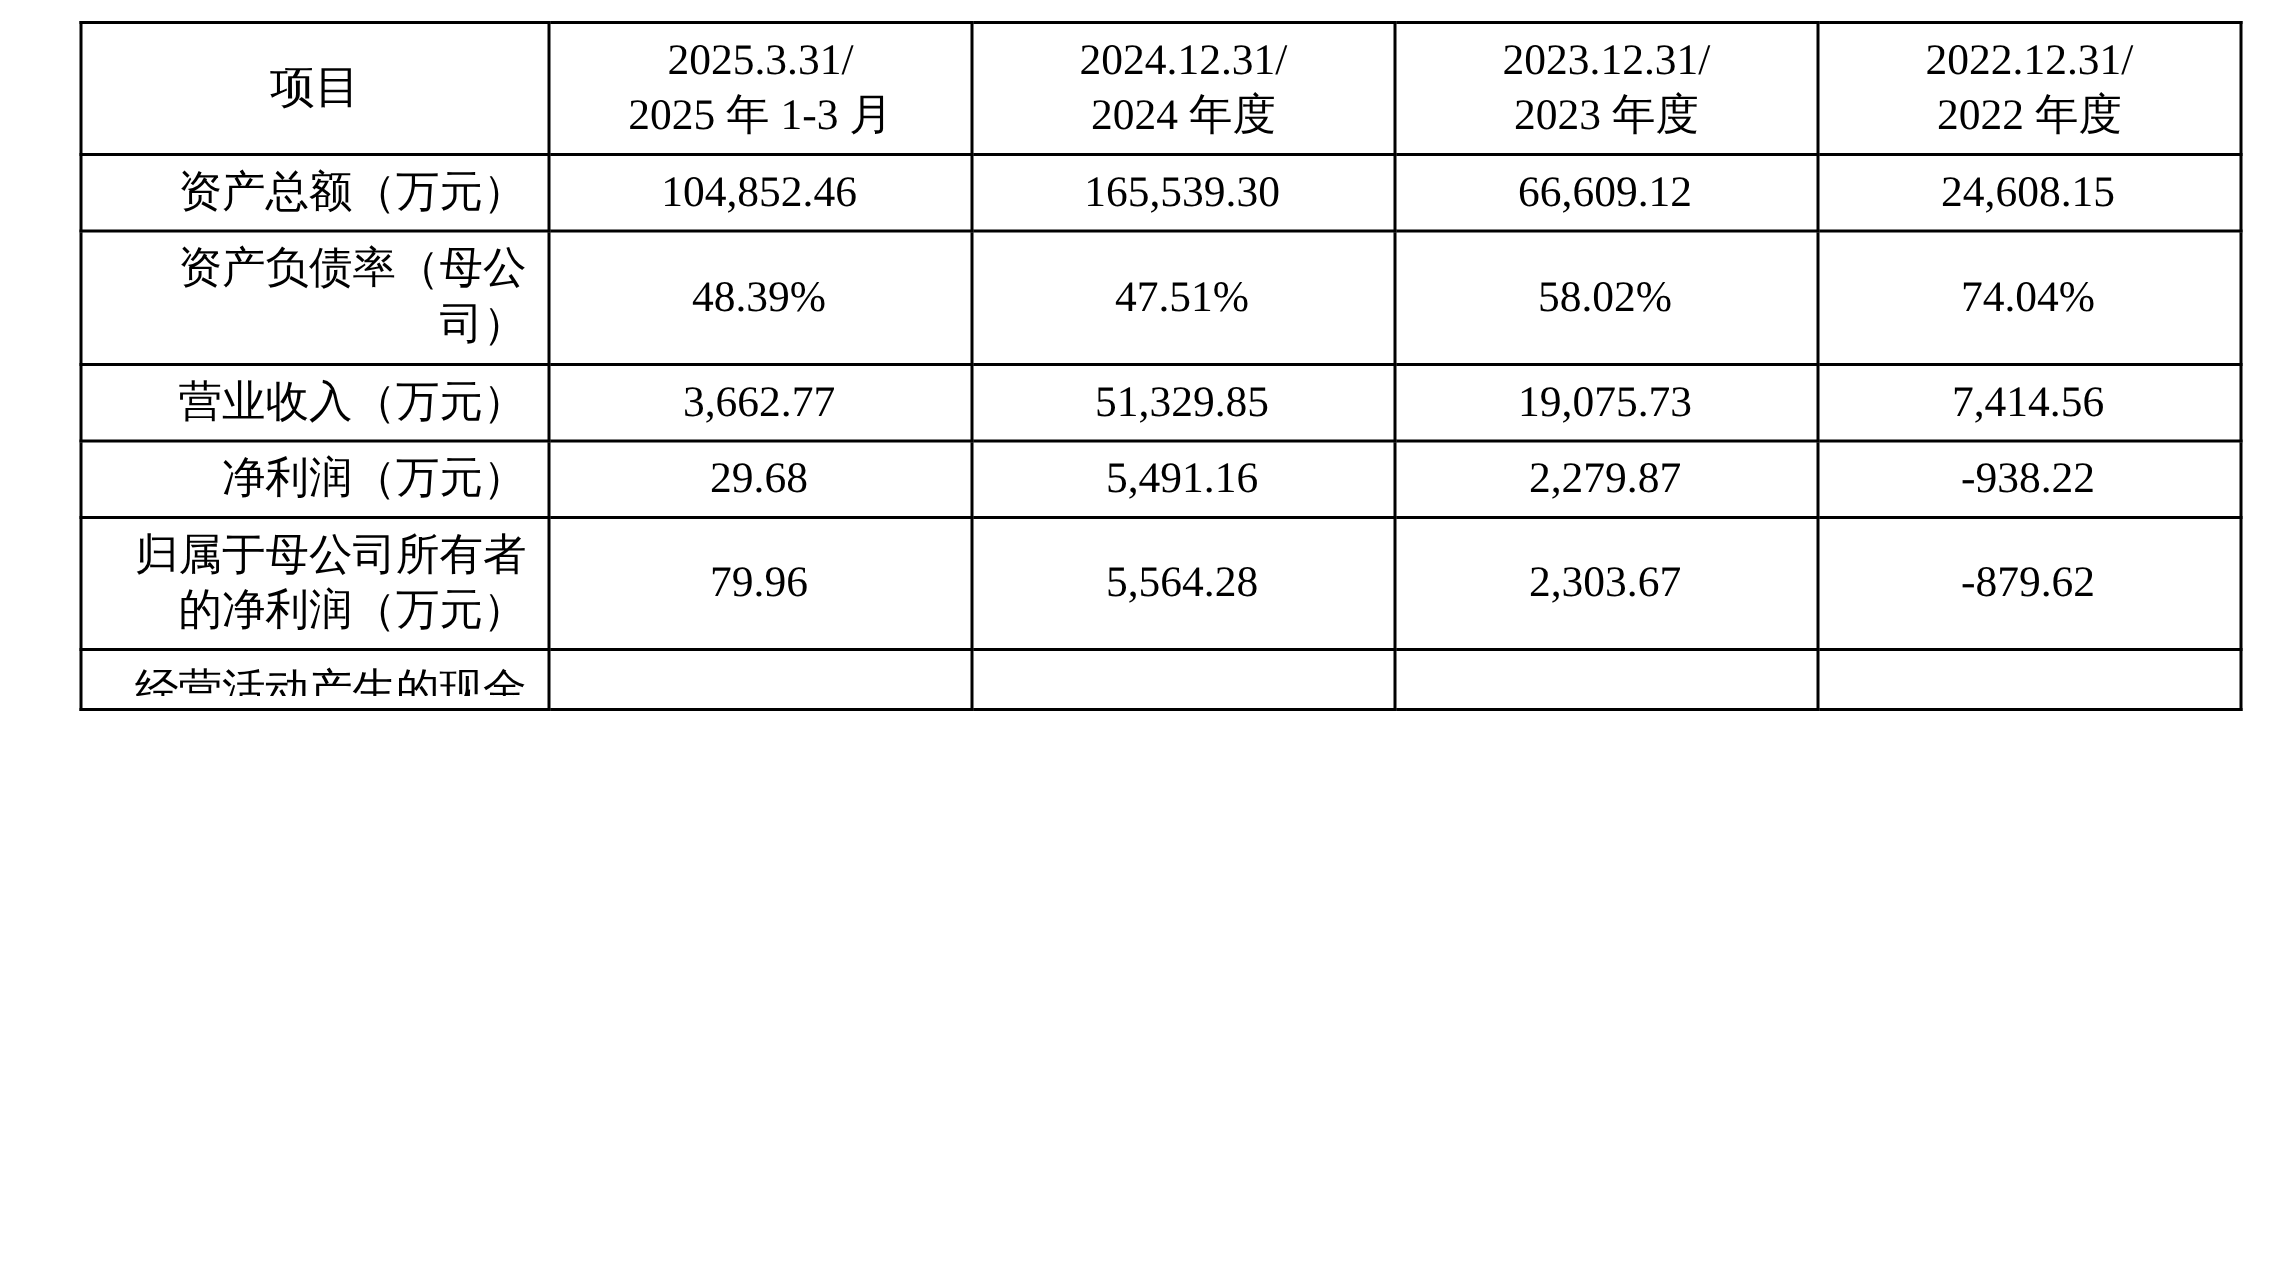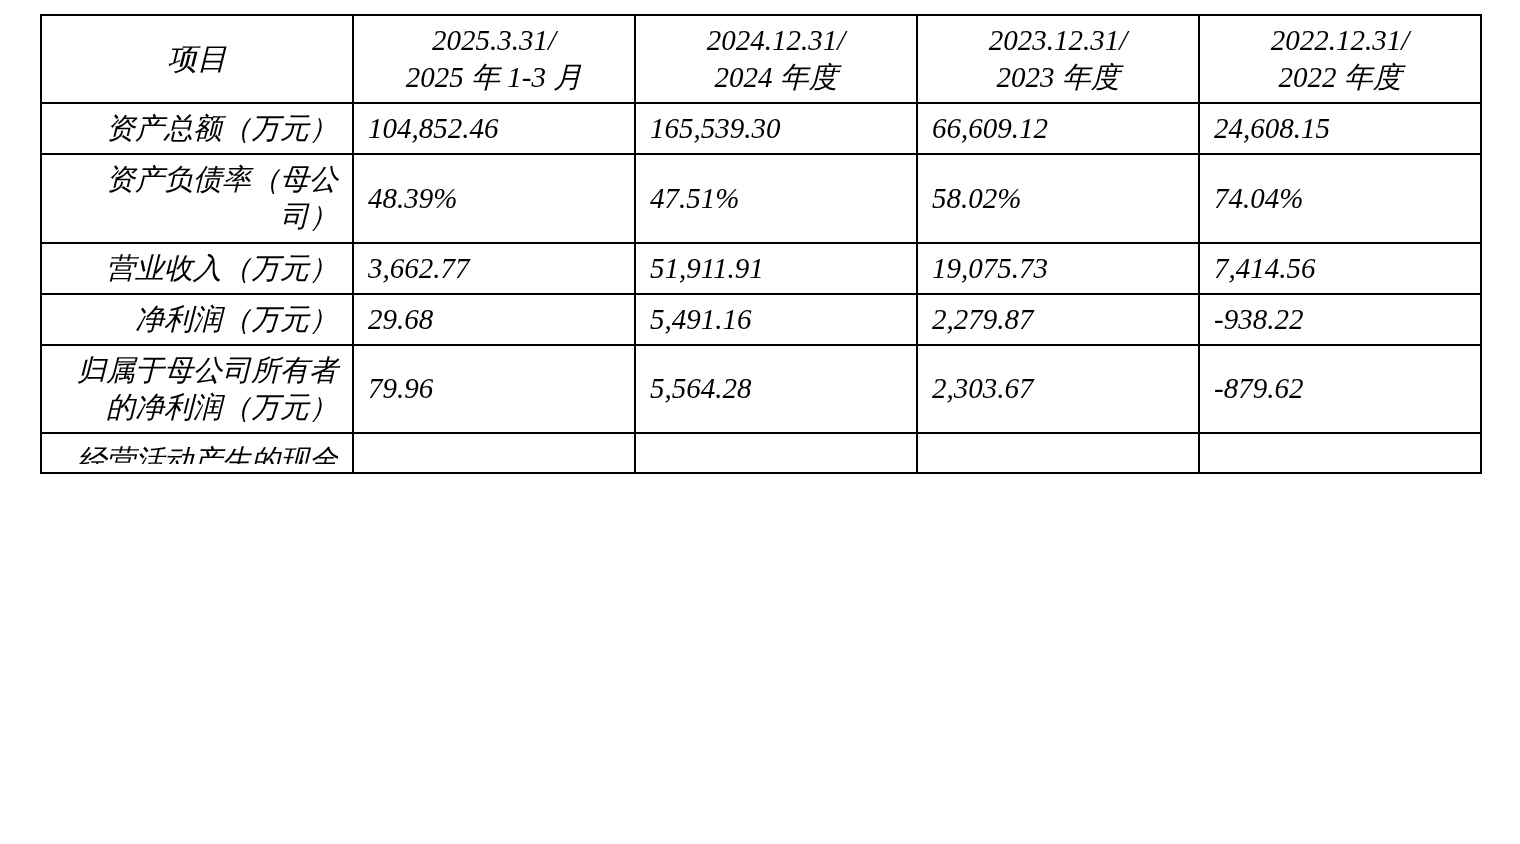--- a/index.html
+++ b/index.html
@@ -12,22 +12,21 @@
     height: 844px;
     font-family: "Liberation Serif", "DejaVu Serif", serif;
     color: #000000;
     overflow: hidden;
   }
   .page {
     position: relative;
     width: 1520px;
     height: 844px;
     box-sizing: border-box;
-    padding: 14px 40px 0 40px;
-    font-style: italic;
+    padding: 14px 40px 0 53px;
   }
   table.fin-table {
     border-collapse: collapse;
     width: 1440px;
     table-layout: fixed;
   }
   table.fin-table td, table.fin-table th {
     border: 2px solid #000000;
     padding: 6px 14px;
     font-size: 29px;
@@ -54,21 +53,21 @@
   }
   .hdr-line {
     display: block;
     white-space: nowrap;
   }
   tbody td.label {
     text-align: right;
     font-size: 29px;
   }
   tbody td.num {
-    text-align: left;
+    text-align: center;
     padding-right: 16px;
     font-size: 29px;
   }
   .cut-row td {
     border-bottom: none;
     height: 26px;
     overflow: hidden;
     padding-top: 4px;
     padding-bottom: 0;
   }
@@ -127,21 +126,21 @@
       <tr>
         <td class="label">资产负债率（母公司）</td>
         <td class="num">48.39%</td>
         <td class="num">47.51%</td>
         <td class="num">58.02%</td>
         <td class="num">74.04%</td>
       </tr>
       <tr>
         <td class="label">营业收入（万元）</td>
         <td class="num">3,662.77</td>
-        <td class="num">51,911.91</td>
+        <td class="num">51,329.85</td>
         <td class="num">19,075.73</td>
         <td class="num">7,414.56</td>
       </tr>
       <tr>
         <td class="label">净利润（万元）</td>
         <td class="num">29.68</td>
         <td class="num">5,491.16</td>
         <td class="num">2,279.87</td>
         <td class="num">-938.22</td>
       </tr>

